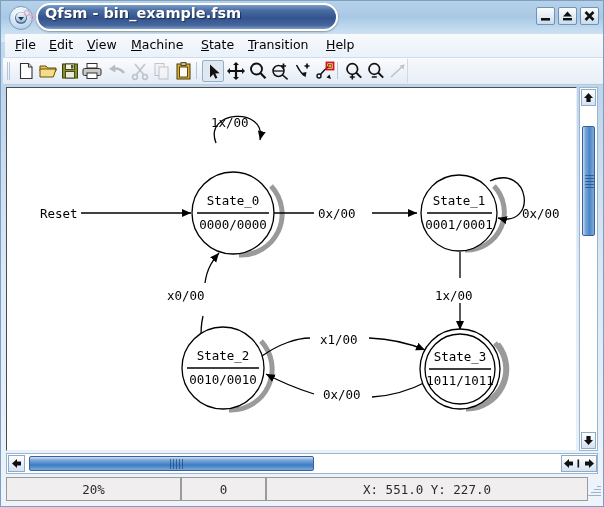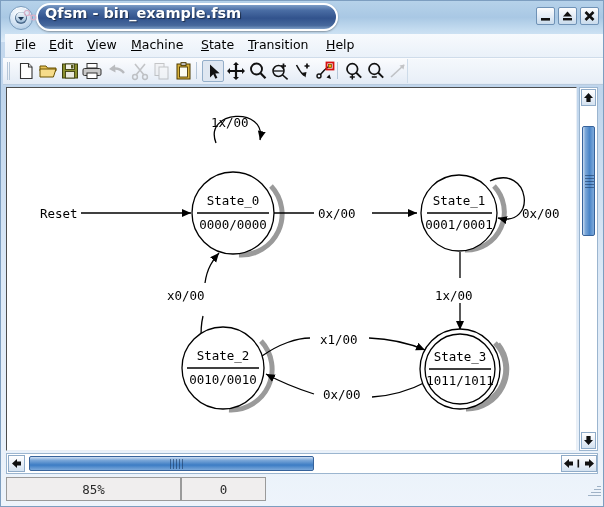--- a/index.html
+++ b/index.html
@@ -538,22 +538,23 @@
     <div class="sb-arrow" style="left:554px;top:1px;width:36px;height:17px">
       <svg width="34" height="15" viewBox="0 0 34 15">
         <path d="M2 7.5 L7 3 V5.6 H11 V9.4 H7 V12 Z" fill="#111"></path>
         <rect x="15.5" y="3.5" width="1.6" height="8" fill="#111"></rect>
         <path d="M32 7.5 L27 3 V5.6 H23 V9.4 H27 V12 Z" fill="#111"></path>
       </svg>
     </div>
   </div>
 
   <div class="statusbar">
-    <div class="sb-cell" style="left:0px;width:175px">85%</div>
+    <div class="sb-cell" style="left:0px;width:175px">20%</div>
     <div class="sb-cell" style="left:175px;width:85px">0</div>
+    <div class="sb-cell" style="left:260px;width:322px">X:  551.0  Y:  227.0</div>
     <div class="resize-grip" style="left:582px;top:8px">
       <i style="left:9px;top:1px;width:4px;height:1px"></i>
       <i style="left:6px;top:4px;width:7px;height:1px"></i>
       <i style="left:3px;top:7px;width:10px;height:1px"></i>
       <i style="left:0px;top:10px;width:13px;height:1px"></i>
     </div>
   </div>
 
 </div>
 

